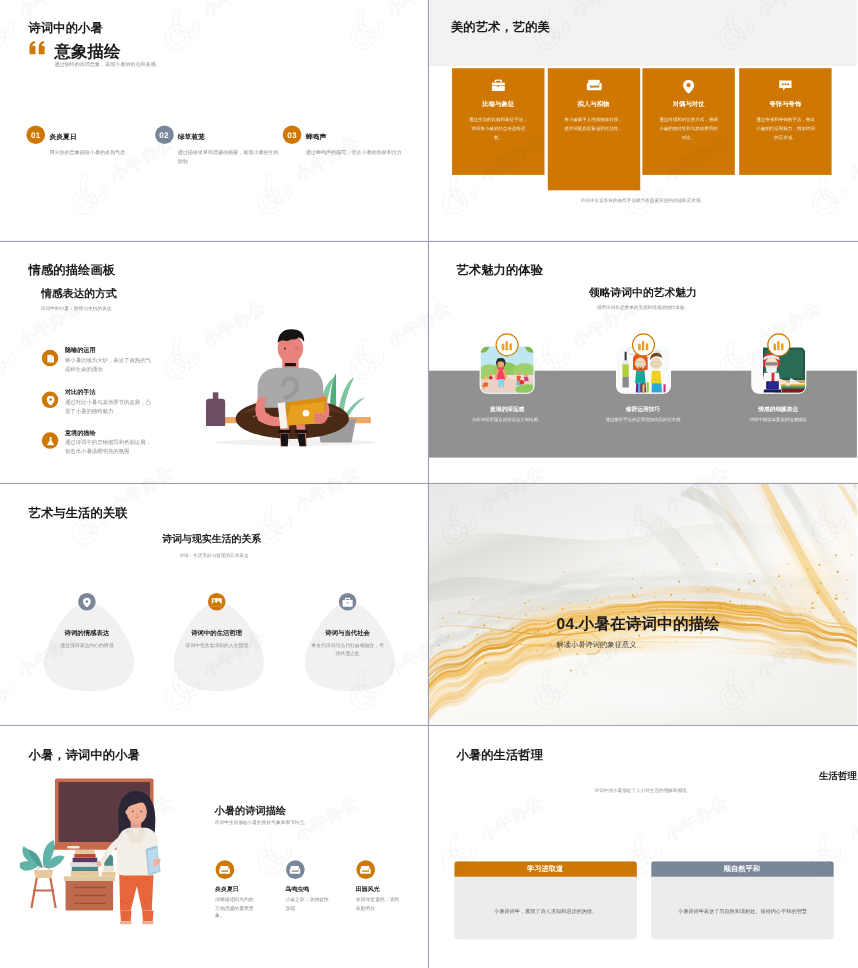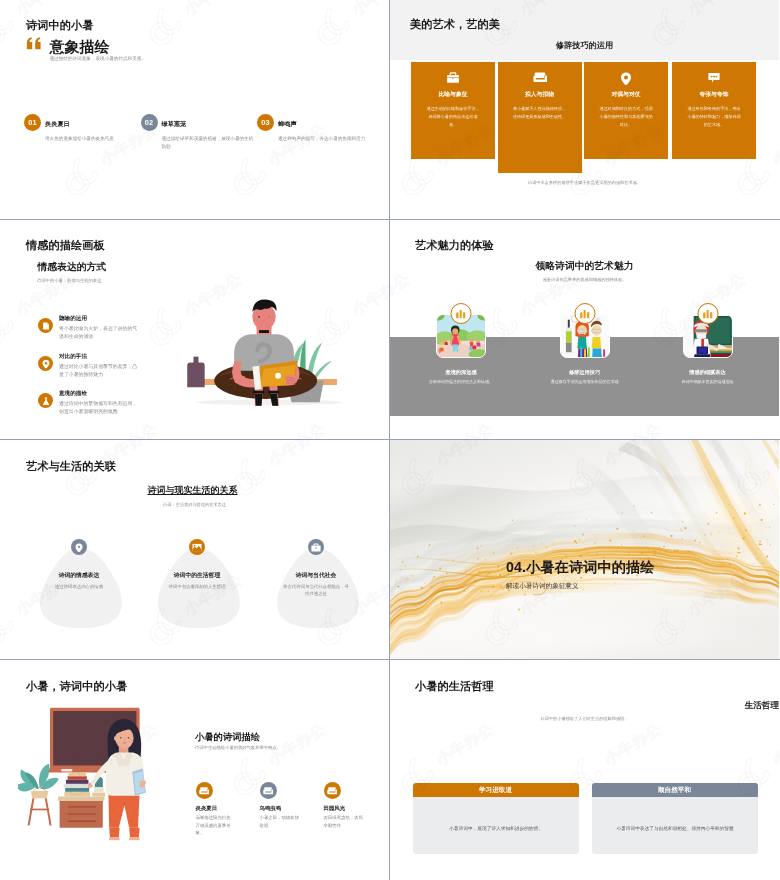--- a/index.html
+++ b/index.html
@@ -69,21 +69,21 @@
   .s4-badge{position:absolute;left:50%;top:-11px;transform:translateX(-50%);width:21px;height:21px;
             border-radius:50%;background:#fff;border:1.5px solid #CE7703;box-sizing:border-box;
             display:flex;align-items:center;justify-content:center;}
   .s4-lab{position:absolute;left:-22px;top:55px;width:94px;text-align:center;font-size:5.2px;
           font-weight:700;color:#fff;}
   .s4-desc{position:absolute;left:-24px;top:65px;width:98px;text-align:center;font-size:4px;
            color:#f0f0f0;line-height:1.6;}
 
   
   .s5-title{left:26px;top:19px;}
-  .s5-head{left:0;top:44px;width:385px;text-align:center;font-size:9px;text-decoration:underline;}
+  .s5-head{left:0;top:44px;width:385px;text-align:center;font-size:9px;}
   .s5-sub{left:0;top:62px;width:389px;text-align:center;font-size:4.2px;color:#8a8a8a;}
   .s5-node{position:absolute;top:88px;width:110px;}
   .s5-blob{position:absolute;left:2px;top:19px;width:110px;height:85px;}
   .s5-ic{position:absolute;left:50%;top:11px;transform:translateX(-50%);width:16px;height:16px;
          border-radius:50%;display:flex;align-items:center;justify-content:center;}
   .s5-lab{position:absolute;left:0;top:43px;width:110px;text-align:center;font-size:5.8px;
           font-weight:700;color:#1b1b1b;}
   .s5-desc{position:absolute;left:20px;top:55px;width:70px;text-align:center;font-size:4.4px;
            color:#8a8a8a;line-height:1.7;}
 
@@ -140,21 +140,20 @@
     </div>
     <div class="s1-item" style="left:257px">
       <div class="s1-circ" style="background:#CE7703">03</div>
       <div class="s1-lab">蝉鸣声</div>
       <div class="s1-desc">通过蝉鸣声的描写，传达小暑的热闹和活力</div>
     </div>
   </div>
   <div class="slide c2 r1">
     <div class="s2-band"></div>
     <div class="stitle s2-title">美的艺术，艺的美</div>
-    <div class="shead s2-head">修辞技巧的运用</div>
 
     <div class="s2-card" style="left:21px;height:97px">
       <svg class="s2-ic" width="12.5" height="11" viewBox="0 0 25 22">
         <path d="M8.4 0.6h8.2a2.6 2.6 0 0 1 2.6 2.6v2.5h-2.6v-1.9a0.9 0.9 0 0 0 -0.9 -0.9h-6.4a0.9 0.9 0 0 0 -0.9 0.9v1.9h-2.6v-2.5a2.6 2.6 0 0 1 2.6 -2.6z" fill="#fff"></path>
         <rect x="0.7" y="6.3" width="23.6" height="4.6" fill="#fff"></rect>
         <path d="M0.7 11.8h10.2v1.8h3.2v-1.8h10.2v9.6h-23.6z" fill="#fff"></path>
       </svg>
       <div class="s2-lab">比喻与象征</div>
       <div class="s2-txt">通过生动的比喻和象征手法，诗词将小暑的特点传达给读者。</div>
     </div>

